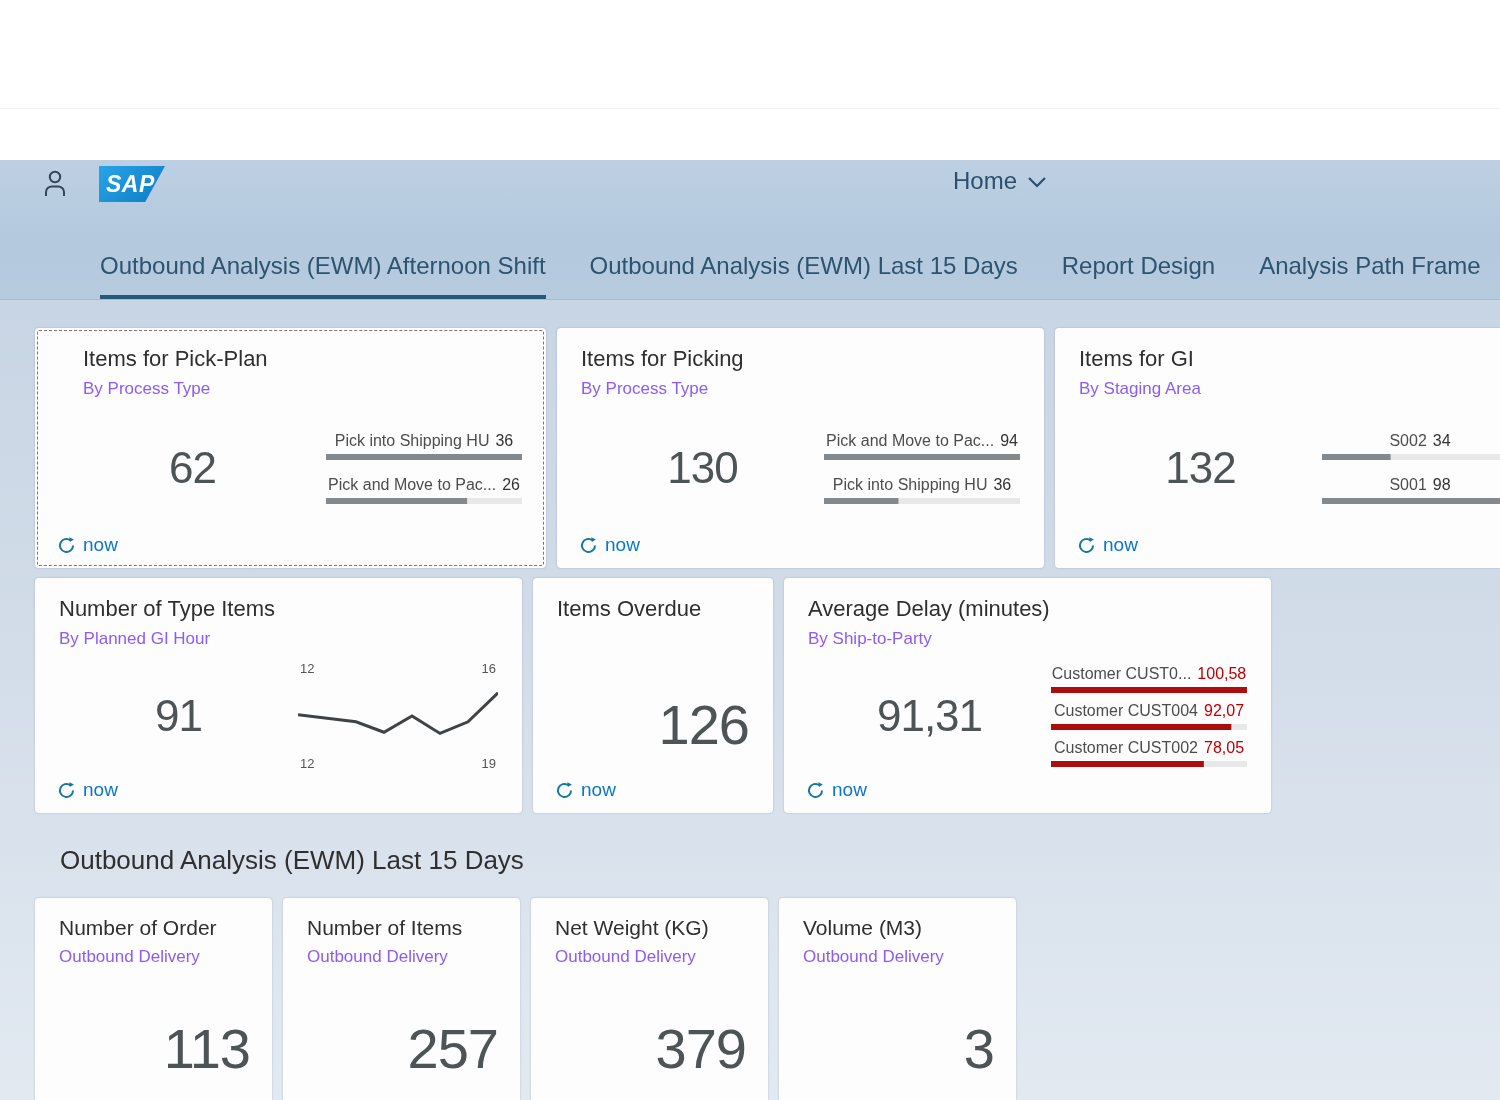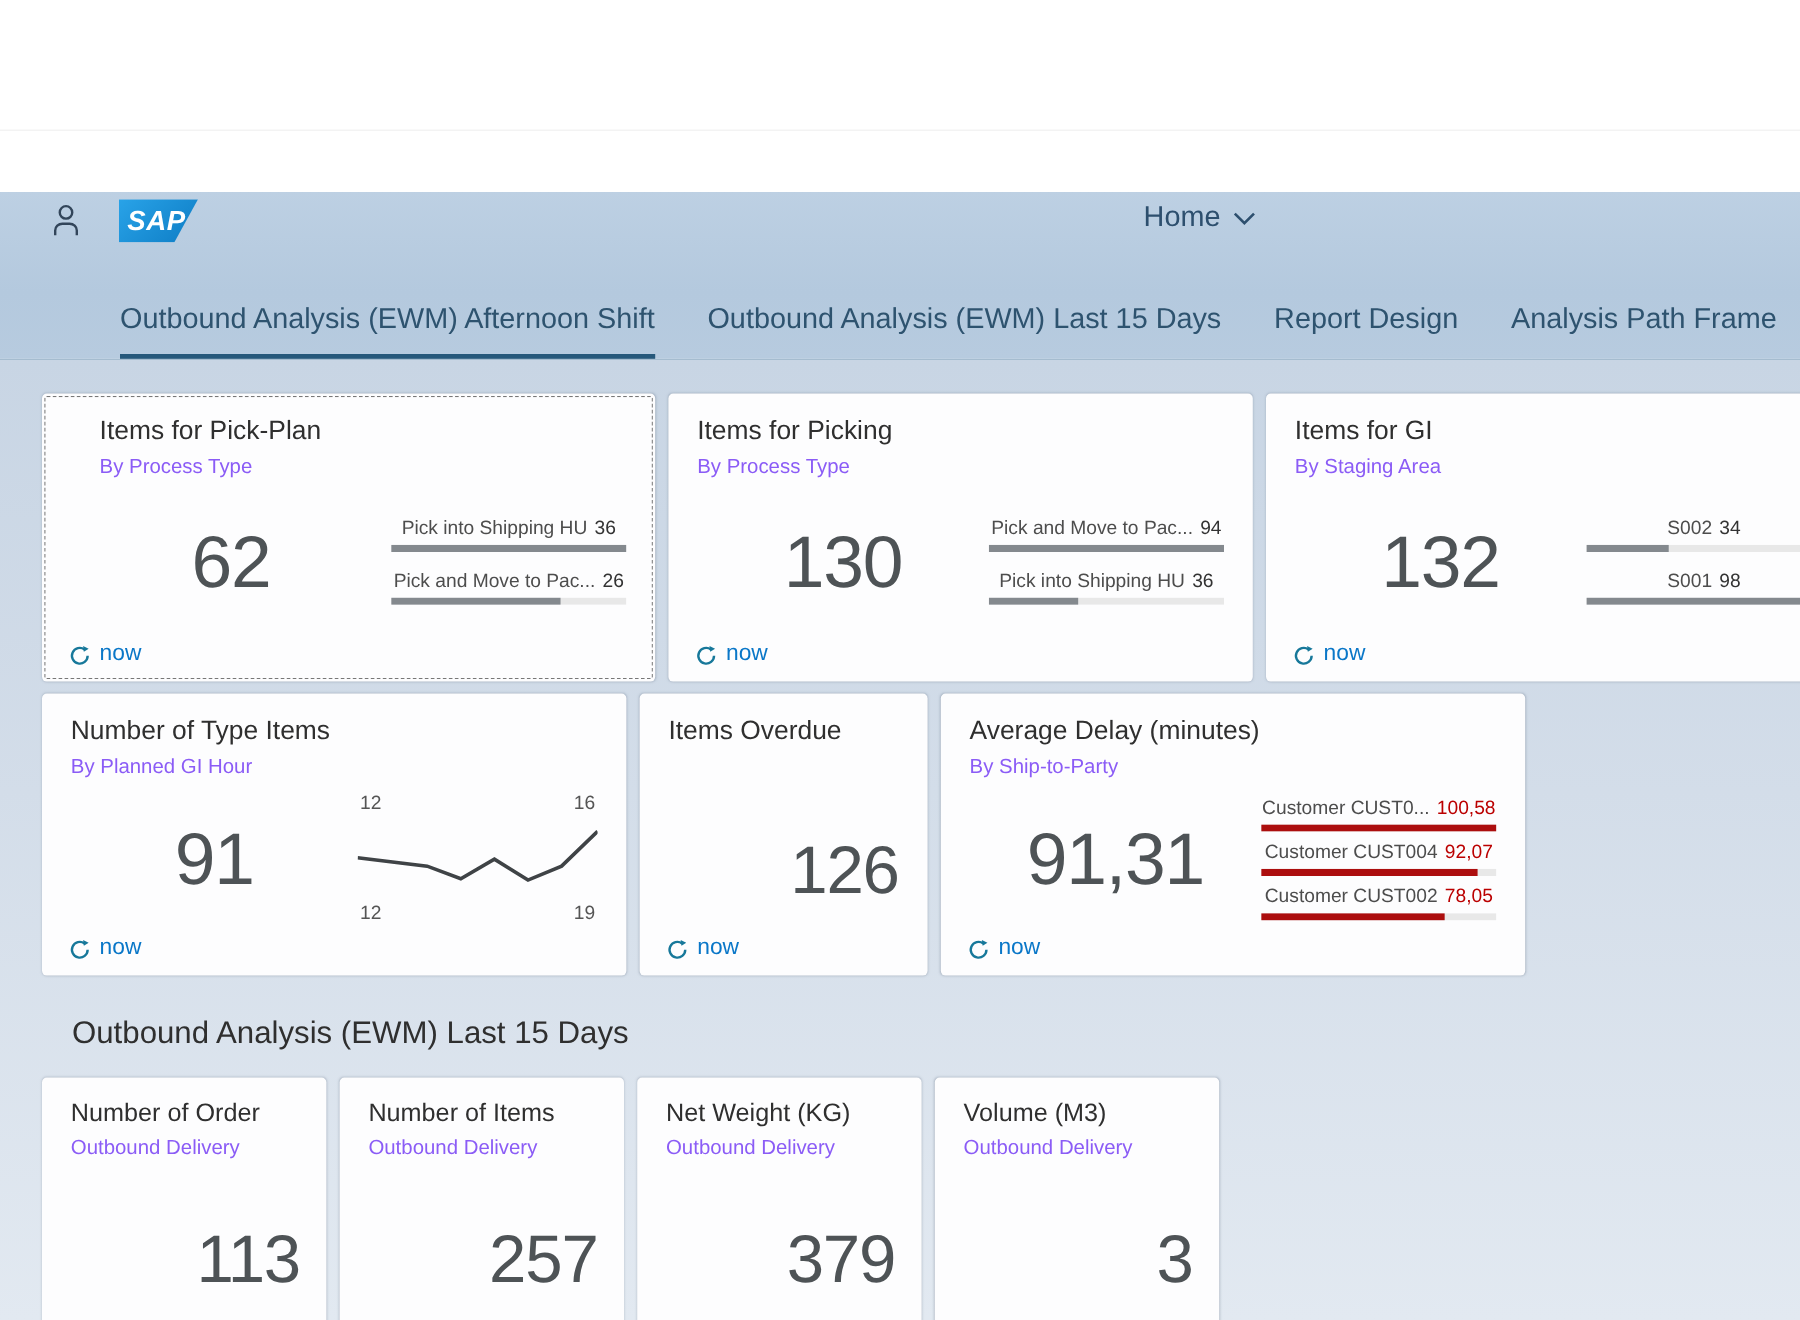--- a/index.html
+++ b/index.html
@@ -45,50 +45,50 @@
   .h-r3{height:230px;}
   .tile.focused{outline:1px dashed #777777;outline-offset:-3px;padding-left:24px;}
 
   .tile-head{padding:18px 24px 0;}
   .tile-title{font-size:22px;color:#2f2f2f;}
   .tile-sub{font-size:17px;color:#8b5cf6;margin-top:7px;}
   .tile-head.small .tile-title{font-size:21px;}
 
   .tile-body{position:absolute;left:24px;right:24px;top:86px;bottom:46px;
              display:flex;align-items:center;}
-  .kpi{flex:1;text-align:center;font-size:61px;font-weight:300;color:#4e5356;letter-spacing:-1px;}
+  .kpi{flex:1;text-align:center;font-size:44px;font-weight:300;color:#4e5356;letter-spacing:-1px;}
   .kpi-right{position:absolute;right:24px;bottom:56px;font-size:56px;font-weight:300;
              color:#4e5356;letter-spacing:-1px;}
   .kpi-br{position:absolute;right:22px;top:118px;font-size:56px;font-weight:300;
           color:#4e5356;letter-spacing:-1px;}
 
   
   .micro{width:196px;display:flex;flex-direction:column;gap:16px;}
   .micro.tight{gap:9px;}
   .lbl-line{display:flex;justify-content:center;align-items:baseline;
             font-size:16px;color:#4d4d4d;margin-bottom:4px;gap:6px;}
   .lbl-line .lbl{overflow:hidden;white-space:nowrap;}
   .lbl-line .val{color:#333333;}
   .bar{display:block;width:100%;height:6px;}
   .bar .track{fill:#e8e8e8;}
   .bar .fill{fill:#84898e;}
   .micro-row.neg .bar .fill{fill:#ac0e0e;}
   .micro-row.neg .val{color:#bb0000;}
 
   
-  .spark{position:relative;width:200px;height:110px;font-size:16px;color:#555555;}
+  .spark{position:relative;width:200px;height:110px;font-size:13px;color:#555555;}
   .spark .sl{position:absolute;}
   .spark .tl{left:2px;top:0;}
   .spark .tr{right:2px;top:0;}
   .spark .bl{left:2px;bottom:0;}
   .spark .br{right:2px;bottom:0;}
   .spark svg{position:absolute;left:0;right:0;top:26px;height:58px;width:100%;}
 
   
-  .refresh{position:absolute;left:22px;bottom:12px;display:flex;align-items:flex-end;gap:7px;
+  .refresh{position:absolute;left:22px;bottom:12px;display:flex;align-items:center;gap:7px;
            font-size:19px;color:#0a77c8;cursor:pointer;}
   .ricon{width:19px;height:19px;}
   .ricon path.arc{stroke:#17789a;fill:none;stroke-width:1.9;}
   .ricon path.head{fill:#17789a;}
 
   .section-title{font-size:26px;color:#2f2f2f;margin:32px 0 22px 25px;}
 </style>
 </head>
 <body>
 

